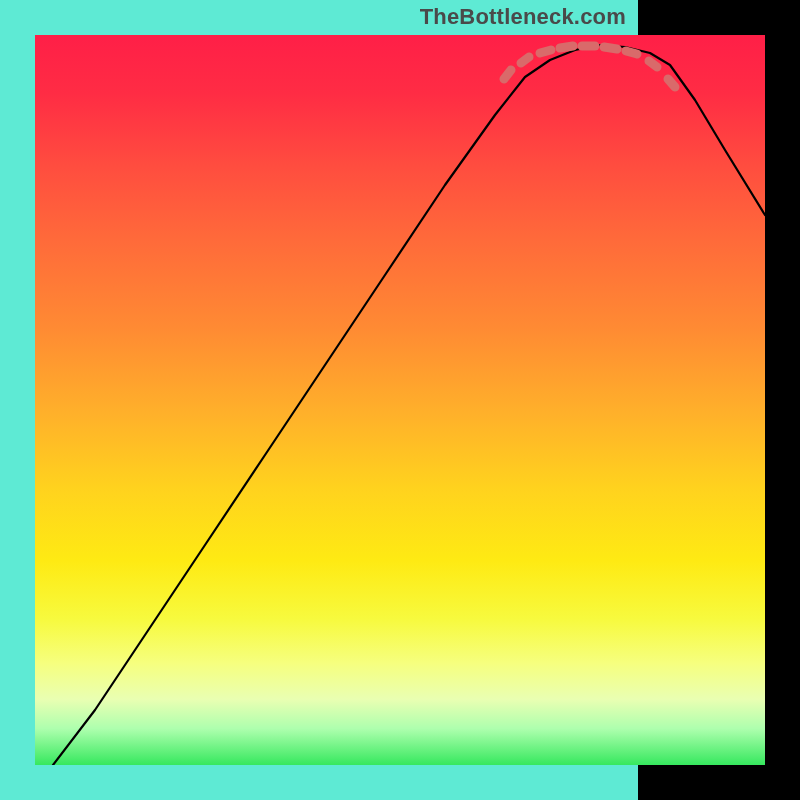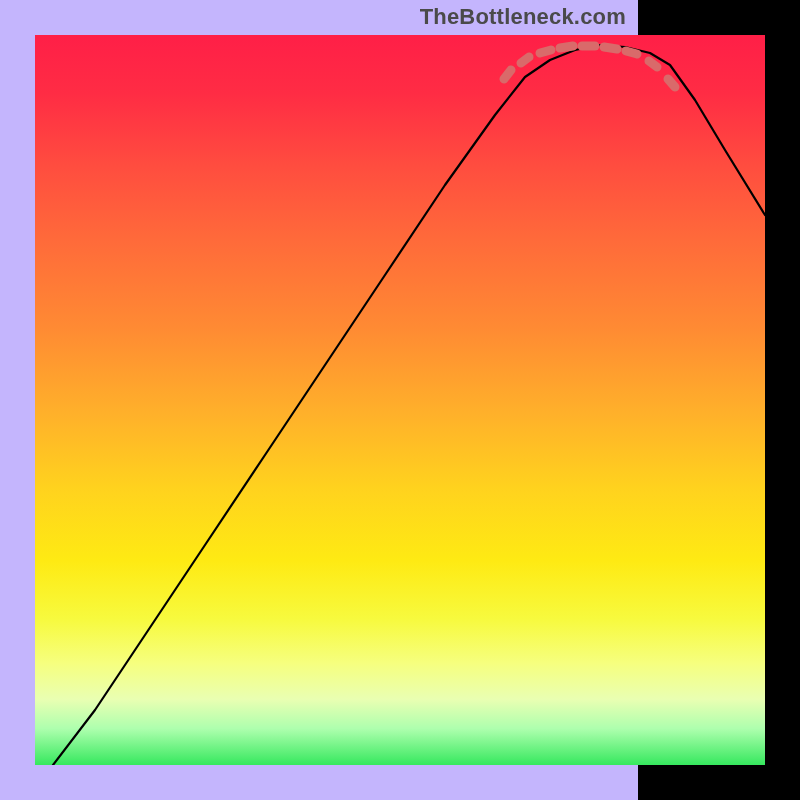--- a/index.html
+++ b/index.html
@@ -8,21 +8,21 @@
     width: 800px;
     height: 800px;
     background: #000;
     overflow: hidden;
     font-family: Arial, Helvetica, sans-serif;
   }
   .frame {
     position: relative;
     width: 638px;
     height: 800px;
-    background: #c4b5fd;
+    background: #5eead4;
   }
   .watermark {
     position: absolute;
     top: 4px;
     right: 12px;
     color: #4a4a4a;
     font-size: 22px;
     font-weight: 600;
     letter-spacing: 0.2px;
     z-index: 10;

